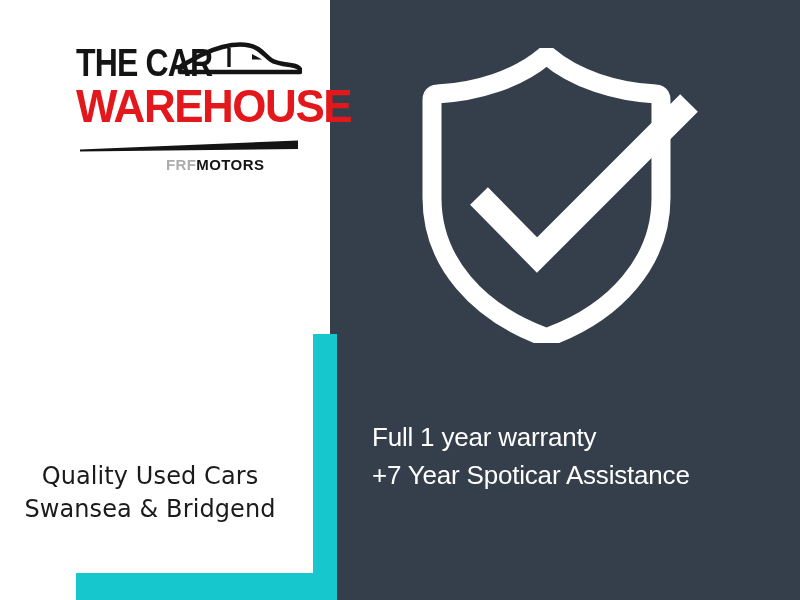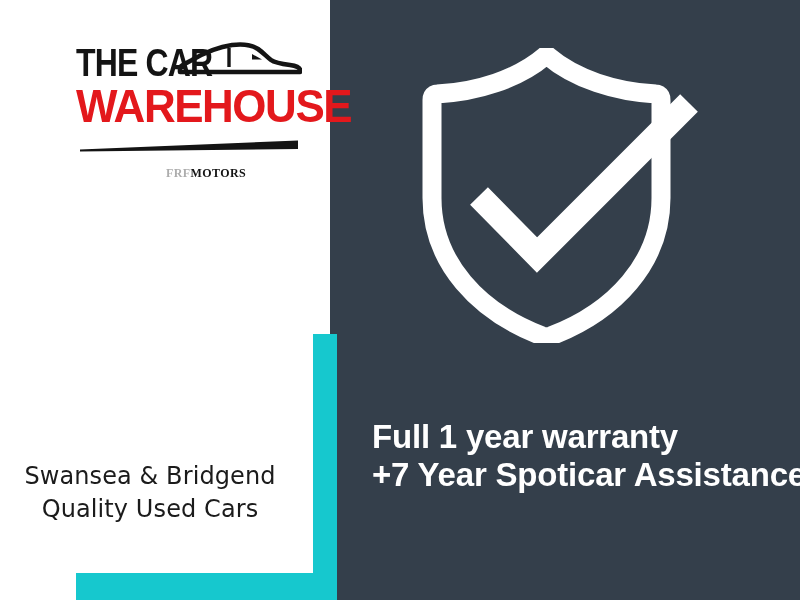--- a/index.html
+++ b/index.html
@@ -70,24 +70,24 @@
     left:98px; top:-6px;
     width:128px; height:44px;
   }
   .logo-rule{
     position:absolute;
     left:4px; top:96px;
     width:218px; height:12px;
   }
   .logo-sub{
     position:absolute;
-    left:90px; top:122px;
-    font-family:Liberation Serif, serif;
+    left:90px; top:112px;
+    font-family:Liberation Sans, sans-serif;
     font-weight:bold;
-    font-size:12px;
+    font-size:15px;
     letter-spacing:0.4px;
     white-space:nowrap;
   }
   .logo-sub .frf{ color:#adadad; }
   .logo-sub .motors{ color:#141414; }
 
   
   .tagline{
     position:absolute;
     left:0px; top:460px;
@@ -110,22 +110,22 @@
 
   
   .promo{
     position:absolute;
     left:372px; top:418px;
     width:420px;
   }
   .promo span{
     display:block;
     font-family:"Liberation Sans", sans-serif;
-    font-weight:bold;
-    font-size:33px;
+    font-weight:normal;
+    font-size:26px;
     line-height:38px;
     color:#ffffff;
     letter-spacing:-0.2px;
     white-space:nowrap;
   }
 </style>
 </head>
 <body>
 
 <div id="stage">
@@ -149,22 +149,22 @@
     <svg class="logo-rule" viewBox="0 0 218 12" preserveAspectRatio="none">
       <path d="M0 9.5 L218 0.5 L218 9 L0 11.5 Z" fill="#141414"></path>
     </svg>
 
     <span class="logo-sub">
       <span class="frf">FRF</span><span class="motors">MOTORS</span>
     </span>
   </div>
 
   <div class="tagline">
+    <span>Quality Used Cars</span>
     <span>Swansea &amp; Bridgend</span>
-    <span>Quality Used Cars</span>
   </div>
 
   <svg class="shield-icon" viewBox="0 0 300 295">
     <path d="M130 8
              C103 31 62 44 22 46
              C22 46 17 46 17 52
              L17 150
              C17 215 64 264 127 288
              C130 289 133 289 136 288
              C199 264 246 215 246 150

